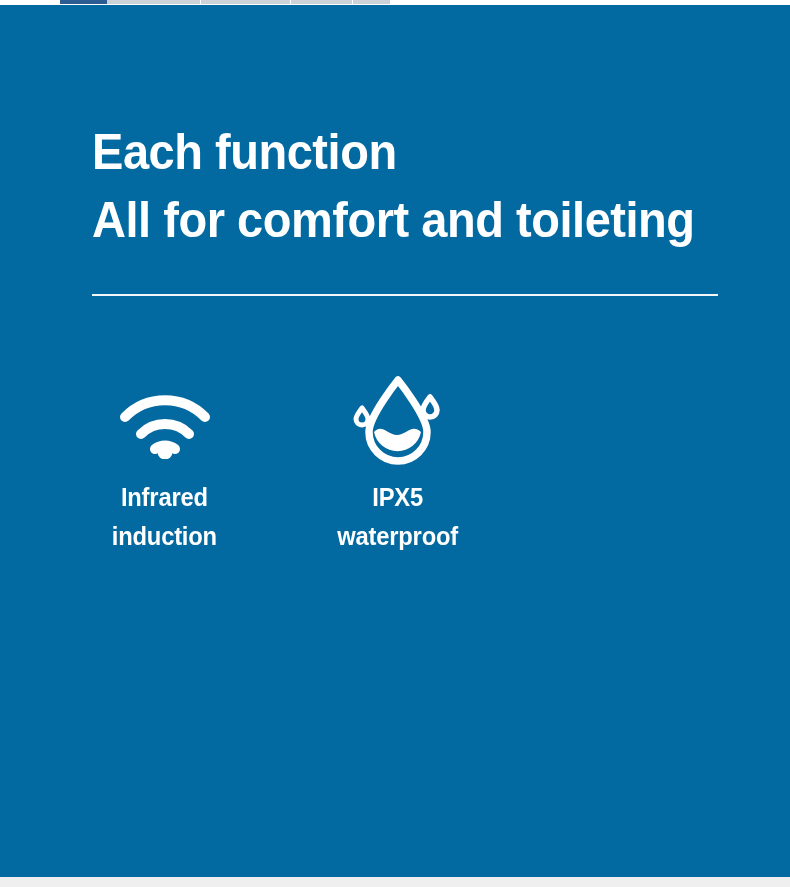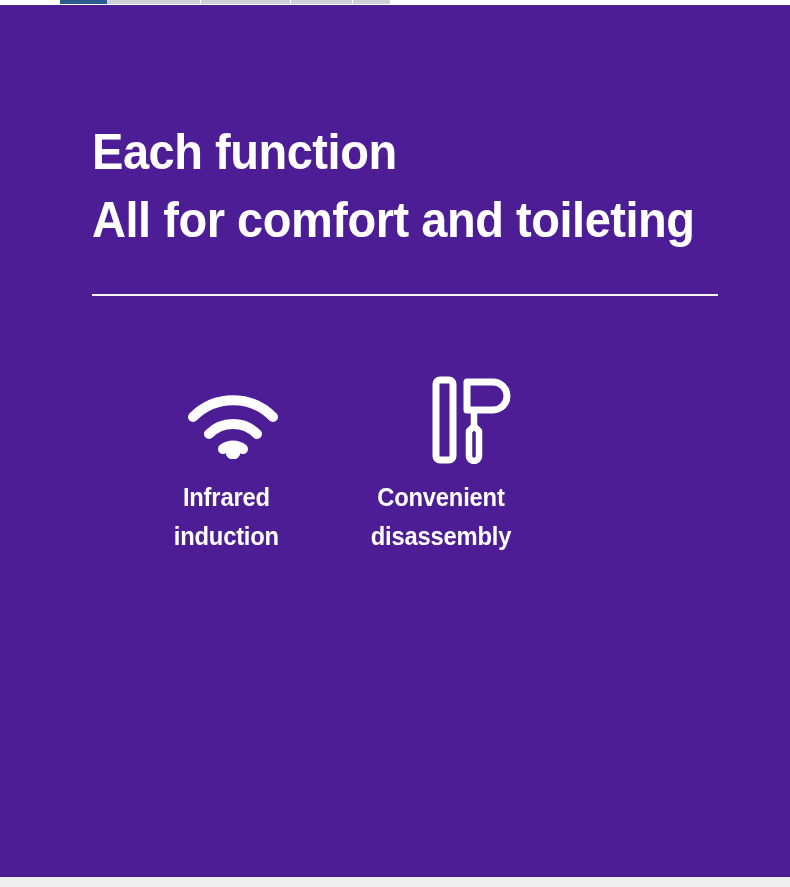--- a/index.html
+++ b/index.html
@@ -9,21 +9,21 @@
     height: 887px;
     overflow: hidden;
     background: #f2f2f2;
     font-family: "Liberation Sans", sans-serif;
   }
 
   #banner {
     position: relative;
     width: 790px;
     height: 887px;
-    background: #4c1d95;
+    background: #0369a1;
     overflow: hidden;
   }
 
   
   #top-sliver {
     position: absolute;
     top: 0; left: 0;
     width: 790px;
     height: 5px;
     background: #ffffff;
@@ -87,21 +87,21 @@
     top: 368px;
     width: 700px;
     display: flex;
     flex-wrap: wrap;
   }
   .feature {
     width: 233.33px;
     height: 248px;
     display: flex;
     flex-direction: column;
-    align-items: flex-end;
+    align-items: center;
   }
   .feature .ico {
     height: 104px;
     display: flex;
     align-items: center;
     justify-content: center;
   }
   .feature .label {
     margin-top: 6px;
     color: #ffffff;
@@ -159,32 +159,33 @@
         </svg>
       </div>
       <div class="label">
         <div>Infrared</div>
         <div>induction</div>
       </div>
     </div>
 
 
 
-
     <div class="feature">
       <div class="ico">
-        <svg width="84" height="88" viewBox="0 0 84 88">
-          <rect x="5" y="4" width="17" height="80" rx="4" fill="none" stroke="#ffffff" stroke-width="7"></rect>
-          <path d="M36 6 L62 6 a14 14 0 0 1 0 28 L36 34 Z" fill="none" stroke="#ffffff" stroke-width="7" stroke-linejoin="round"></path>
-          <path d="M43 34 L43 50 L38 55 L38 80 a5 5 0 0 0 10 0 L48 55 L43 50" fill="none" stroke="#ffffff" stroke-width="6.5" stroke-linejoin="round"></path>
+        <svg width="94" height="92" viewBox="0 0 94 92">
+          <path d="M47 6 C47 6 18 42 18 58 a29 29 0 0 0 58 0 C76 42 47 6 47 6 Z" fill="none" stroke="#ffffff" stroke-width="7.5" stroke-linejoin="round"></path>
+          <path d="M23 58 c8 -9 14 3 23 3 c9 0 15 -12 24 -3 a24 24 0 0 1 -47 0 Z" fill="#ffffff"></path>
+          <path d="M79 23 C79 23 72 32 72 36 a7 7 0 0 0 14 0 C86 32 79 23 79 23 Z" fill="none" stroke="#ffffff" stroke-width="5.5" stroke-linejoin="round"></path>
+          <path d="M11 34 C11 34 5 42 5 45 a6 6 0 0 0 12 0 C17 42 11 34 11 34 Z" fill="none" stroke="#ffffff" stroke-width="5" stroke-linejoin="round"></path>
         </svg>
       </div>
       <div class="label">
-        <div>Convenient</div>
-        <div>disassembly</div>
+        <div>IPX5</div>
+        <div>waterproof</div>
       </div>
     </div>
+
 
 
   </div>
 
   <div id="bottom-strip"></div>
 </div>
 
 </body></html>

